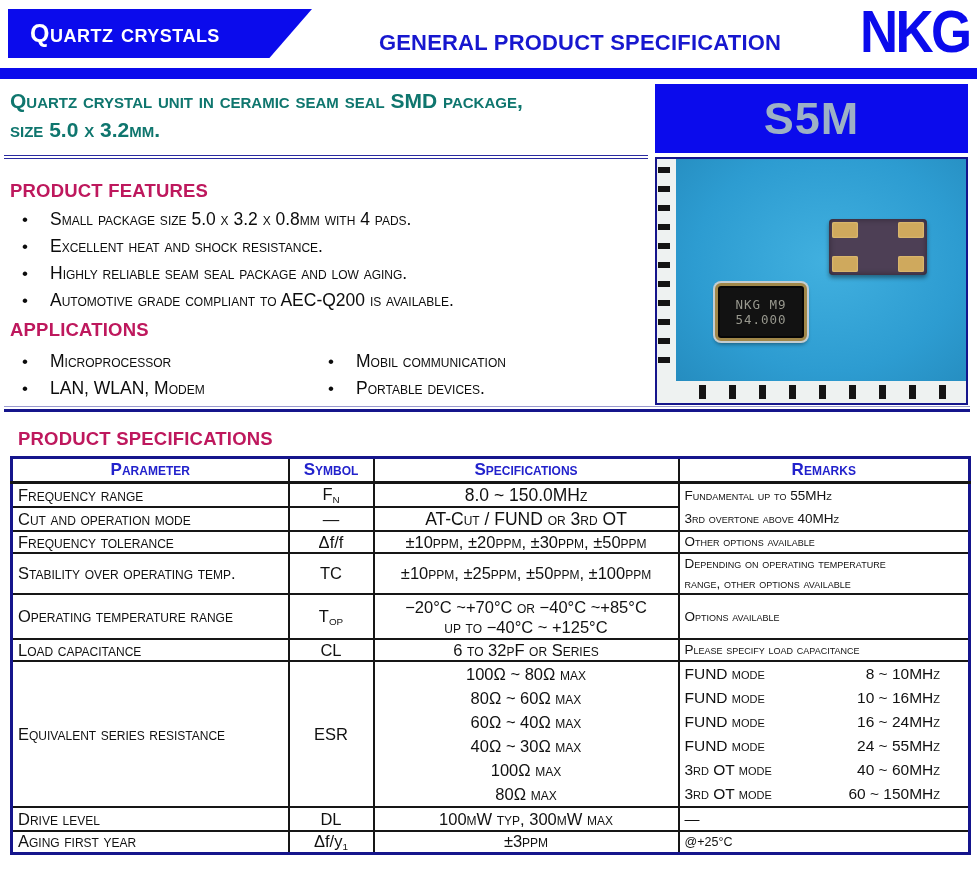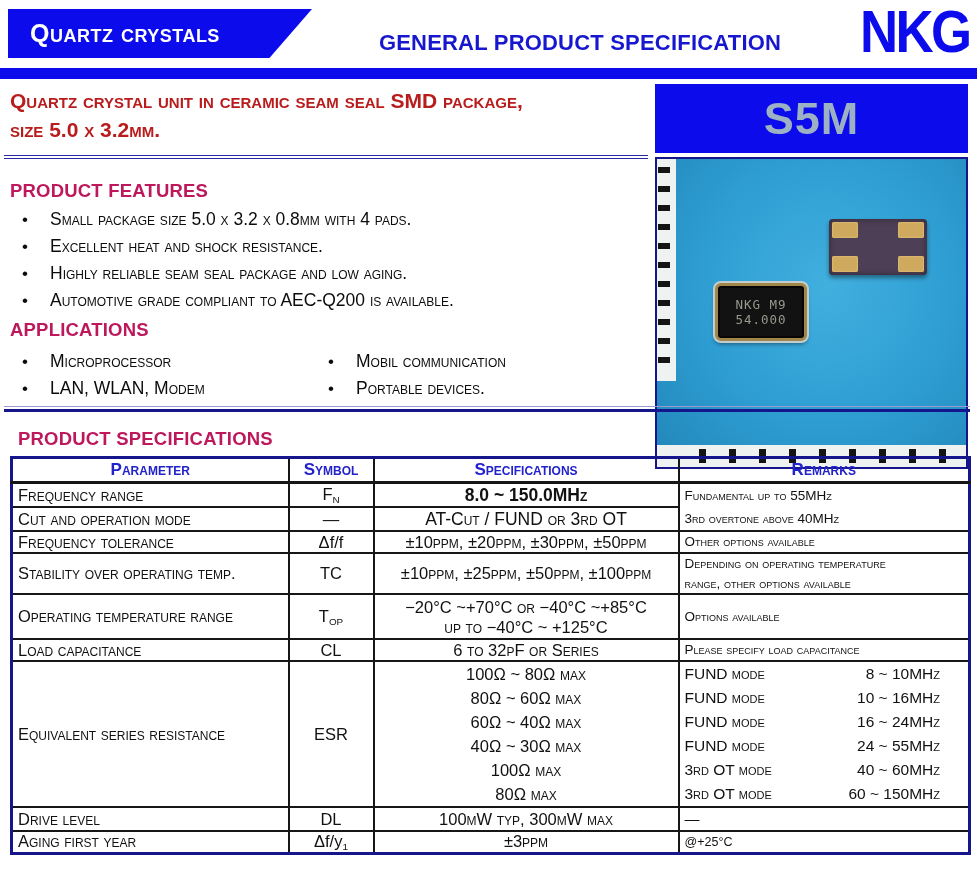--- a/index.html
+++ b/index.html
@@ -21,34 +21,34 @@
   .logo {
     position:absolute; right:8px; top:2px; color:#0b0bec; font-weight:bold;
     font-size:60px; line-height:60px; letter-spacing:-3px;
     transform:scaleX(.88); transform-origin:right top;
   }
   .top-bar { position:absolute; left:0; top:68px; width:977px; height:11px; background:#0b0bec; }
 
   
   .doc-title {
     position:absolute; left:10px; top:86px; width:635px;
-    font-size:21px; font-weight:bold; font-variant:small-caps; line-height:29px; color:#b91c1c;
+    font-size:21px; font-weight:bold; font-variant:small-caps; line-height:29px; color:#0f766e;
   }
   .title-rule {
     position:absolute; left:4px; top:155px; width:644px; height:2px;
     border-top:1px solid #2a2aa0; border-bottom:1px solid #2a2aa0;
   }
   .model-box {
     position:absolute; left:655px; top:84px; width:313px; height:69px; background:#0b0bec;
     display:flex; align-items:center; justify-content:center;
     color:#9db1c5; font-weight:bold; font-size:45px; letter-spacing:1px;
   }
   
   .photo {
-    position:absolute; left:655px; top:157px; width:313px; height:312px; box-sizing:border-box;
+    position:absolute; left:655px; top:157px; width:313px; height:248px; box-sizing:border-box;
     border:2px solid #15158c;
     background:radial-gradient(ellipse at 55% 42%, #41b0df 0%, #2d9cd1 55%, #2286b8 100%);
   }
   .ruler-v { position:absolute; left:0; top:0; width:19px; height:222px; background:#eef2f1; }
   .marks-v { position:absolute; left:1px; top:8px; width:12px; height:200px;
     background:repeating-linear-gradient(180deg,#141414 0 6px, transparent 6px 19px); }
   .ruler-h { position:absolute; left:0; bottom:0; width:100%; height:22px; background:#eef2f1; }
   .marks-h { position:absolute; left:42px; right:6px; top:4px; height:14px;
     background:repeating-linear-gradient(90deg,#141414 0 7px, transparent 7px 30px); }
   .crystal-top {
@@ -88,21 +88,21 @@
   col.c-param { width:277px; } col.c-symbol { width:85px; }
   col.c-spec { width:305px; } col.c-remark { width:291px; }
   th, td { border:2px solid #161616; padding:0; box-sizing:border-box; overflow:hidden; }
   th { height:25px; color:#2222cc; font-weight:bold; font-size:17px; font-variant:small-caps; text-align:center; }
   thead th { border-bottom:3px solid #161616; }
   td.param { font-size:16.5px; font-variant:small-caps; padding-left:5px; text-align:left; }
   td.symbol { text-align:center; font-size:16.5px; }
   td.symbol .sub { font-size:.6em; vertical-align:-.3em; }
   td.spec-c { text-align:center; font-size:16.5px; font-variant:small-caps; }
   td.spec-c.big { font-size:17.5px; }
-  td.spec-c.bold { font-weight:bold; }
+  td.spec-c.bold { font-weight:normal; }
   td.remark { font-size:13.5px; font-variant:small-caps; padding-left:5px; text-align:left; line-height:1.45; }
   tr.r-std td { height:22px; }
   tr.r-stab td { height:40px; }
   tr.r-temp td { height:45px; }
   tr.r-esr td { height:146px; }
   tr.r-aging td { height:22px; }
   .two-line div { line-height:20px; }
   .esr-line { height:24px; line-height:24px; }
   .esr-remark-line { height:24px; line-height:24px; display:flex; justify-content:space-between;
     padding-right:28px; font-size:15.5px; }

